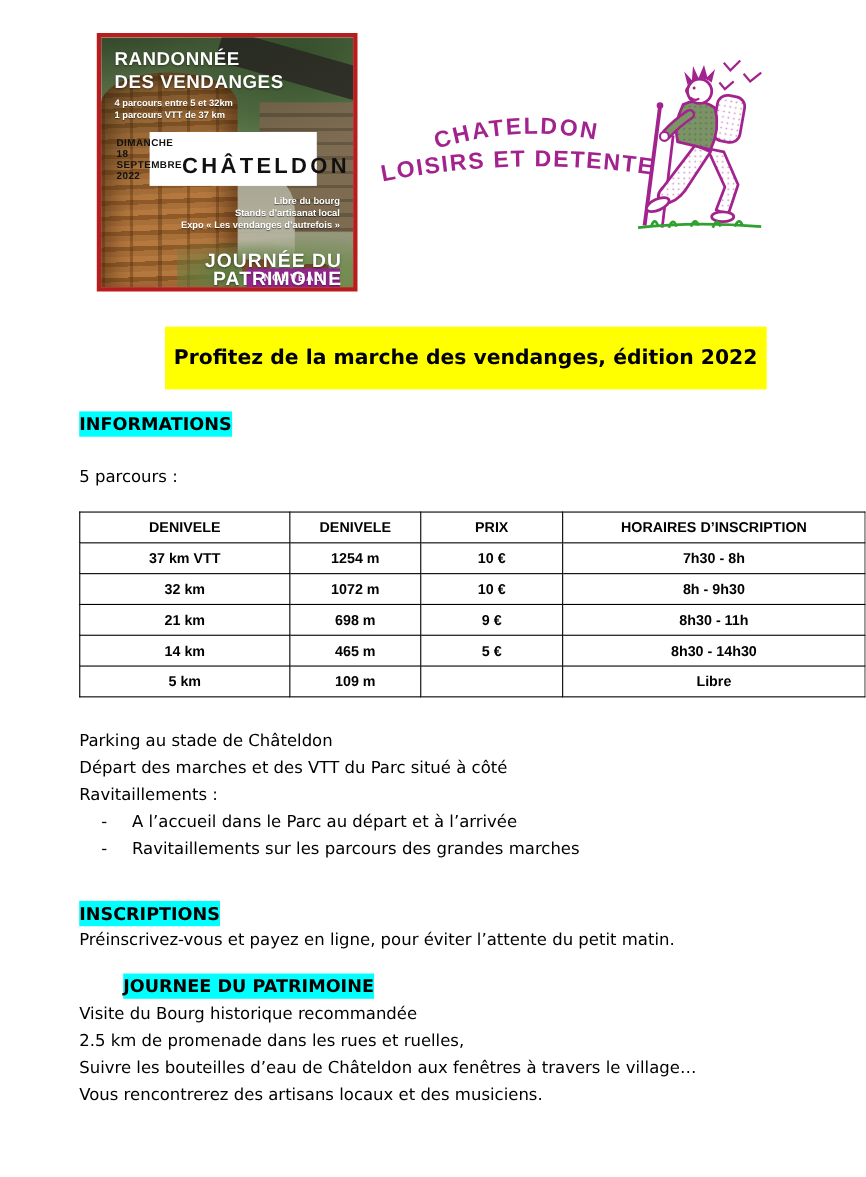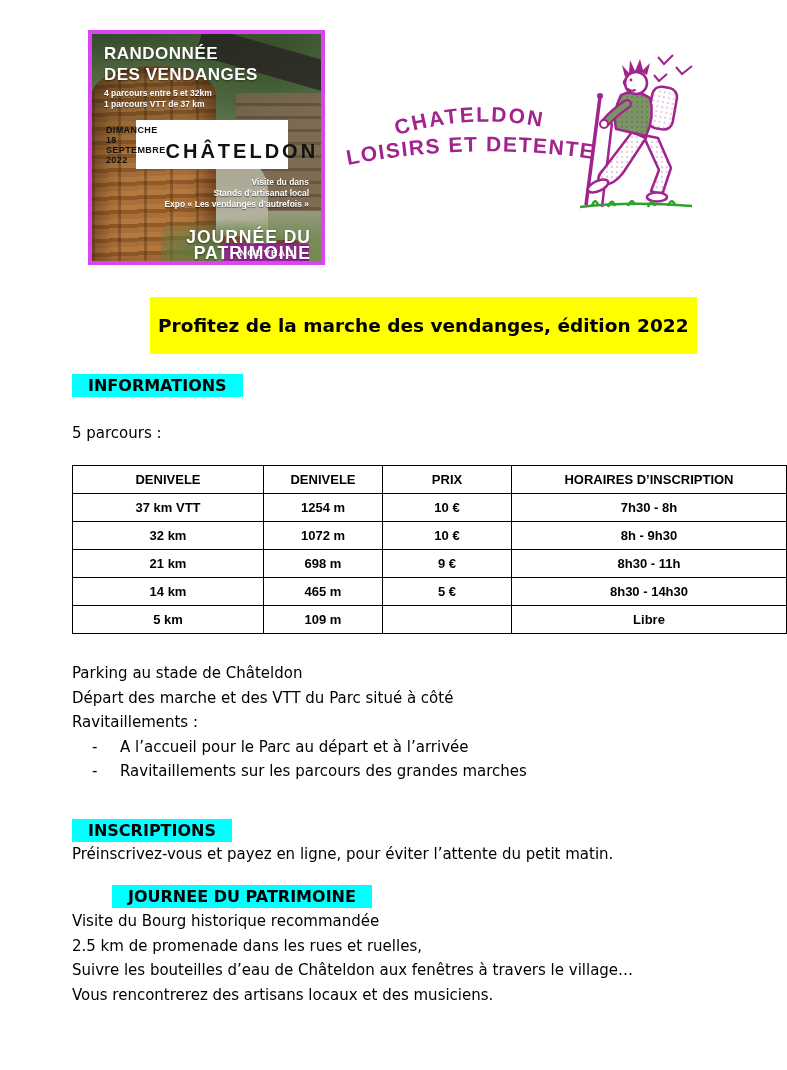--- a/index.html
+++ b/index.html
@@ -1,21 +1,21 @@
 <!DOCTYPE html>
 <html><head>
 <meta charset="utf-8">
 <style>
   html,body{margin:0;padding:0;background:#ffffff;}
   .page{position:relative;width:787px;height:1070px;background:#ffffff;overflow:hidden;
         font-family:"DejaVu Sans",sans-serif;color:#000;}
 
   
   .poster{position:absolute;left:88px;top:30px;width:237px;height:235px;
-          border:4px solid #d946ef;box-sizing:border-box;overflow:hidden;
+          border:4px solid #b91c1c;box-sizing:border-box;overflow:hidden;
           font-family:"Liberation Sans",sans-serif;}
   .p-photo{position:absolute;inset:0;
      background:linear-gradient(180deg,#4f6b42 0%,#6d8a58 18%,#7e9566 32%,#8f9277 50%,#9d9c85 70%,#8e9574 85%,#76894f 100%);}
   .p-trees{position:absolute;right:0;top:0;width:75%;height:50%;
      background:radial-gradient(ellipse at 72% 18%,#3f5c33 0%,#557246 45%,rgba(85,114,70,0) 78%),
                 radial-gradient(ellipse at 30% 55%,#6c8a54 0%,rgba(108,138,84,0) 70%);}
   .p-roof{position:absolute;top:5%;right:-8%;width:62%;height:13%;background:#32322a;transform:rotate(16deg);}
   .p-building{position:absolute;right:0;top:26%;width:37%;height:52%;
      background:repeating-linear-gradient(180deg,#7d6c52 0 10px,#665741 10px 13px);}
   .p-basket{position:absolute;left:0;top:14%;width:54%;height:90%;
@@ -50,21 +50,21 @@
 
   
   .logo{position:absolute;left:340px;top:35px;width:405px;height:180px;}
 
   
   .headline{position:absolute;left:150px;top:297px;background:#ffff00;color:#000;
      font-weight:bold;font-size:18.5px;padding:18px 8px;white-space:nowrap;}
 
   
   .h-cyan{position:absolute;background:#00ffff;color:#000;font-weight:bold;font-size:16px;
-     padding:2px 16px;white-space:nowrap;}
+     padding:2px 0;white-space:nowrap;}
   .h-informations{left:72px;top:374px;}
   .h-inscriptions{left:72px;top:819px;}
   .h-patrimoine{left:72px;top:885px;margin-left:40px;}
 
   .body-line{position:absolute;left:72px;font-size:15px;color:#000;white-space:nowrap;}
 
   
   .routes-table{position:absolute;left:72px;top:465px;border-collapse:collapse;
      font-family:"Liberation Sans",sans-serif;font-size:13px;font-weight:600;color:#000;}
   .routes-table td,.routes-table th{border:1.5px solid #000;text-align:center;vertical-align:middle;
@@ -102,21 +102,21 @@
     </div>
     <div class="p-sub">
       <div>4 parcours entre 5 et 32km</div>
       <div>1 parcours VTT de 37 km</div>
     </div>
     <div class="p-datebox">
       <div class="p-date">DIMANCHE 18 SEPTEMBRE 2022</div>
       <div class="p-place">CHÂTELDON</div>
     </div>
     <div class="p-info">
-      <div>Visite du dans</div>
+      <div>Libre du bourg</div>
       <div>Stands d’artisanat local</div>
       <div>Expo « Les vendanges d’autrefois »</div>
     </div>
     <div class="p-badge">NOUVEAU</div>
     <div class="p-event">
       <div>JOURNÉE DU</div>
       <div>PATRIMOINE</div>
     </div>
   </div>
 
@@ -228,25 +228,25 @@
       <td>5 km</td>
       <td>109 m</td>
       <td></td>
       <td>Libre</td>
     </tr>
   </tbody>
     </table>
 
   <div class="details">
     <div>Parking au stade de Châteldon</div>
-    <div>Départ des marche et des VTT du Parc situé à côté</div>
+    <div>Départ des marches et des VTT du Parc situé à côté</div>
     <div>Ravitaillements :</div>
     <div class="bullet">
       <span class="dash">-</span>
-      <span>A l’accueil pour le Parc au départ et à l’arrivée</span>
+      <span>A l’accueil dans le Parc au départ et à l’arrivée</span>
     </div>
     <div class="bullet">
       <span class="dash">-</span>
       <span>Ravitaillements sur les parcours des grandes marches</span>
     </div>
   </div>
 
   <div class="h-cyan h-inscriptions">INSCRIPTIONS</div>
   <div class="body-line insc-body" style="top:845px;">Préinscrivez-vous et payez en ligne, pour éviter l’attente du petit matin.</div>
 

